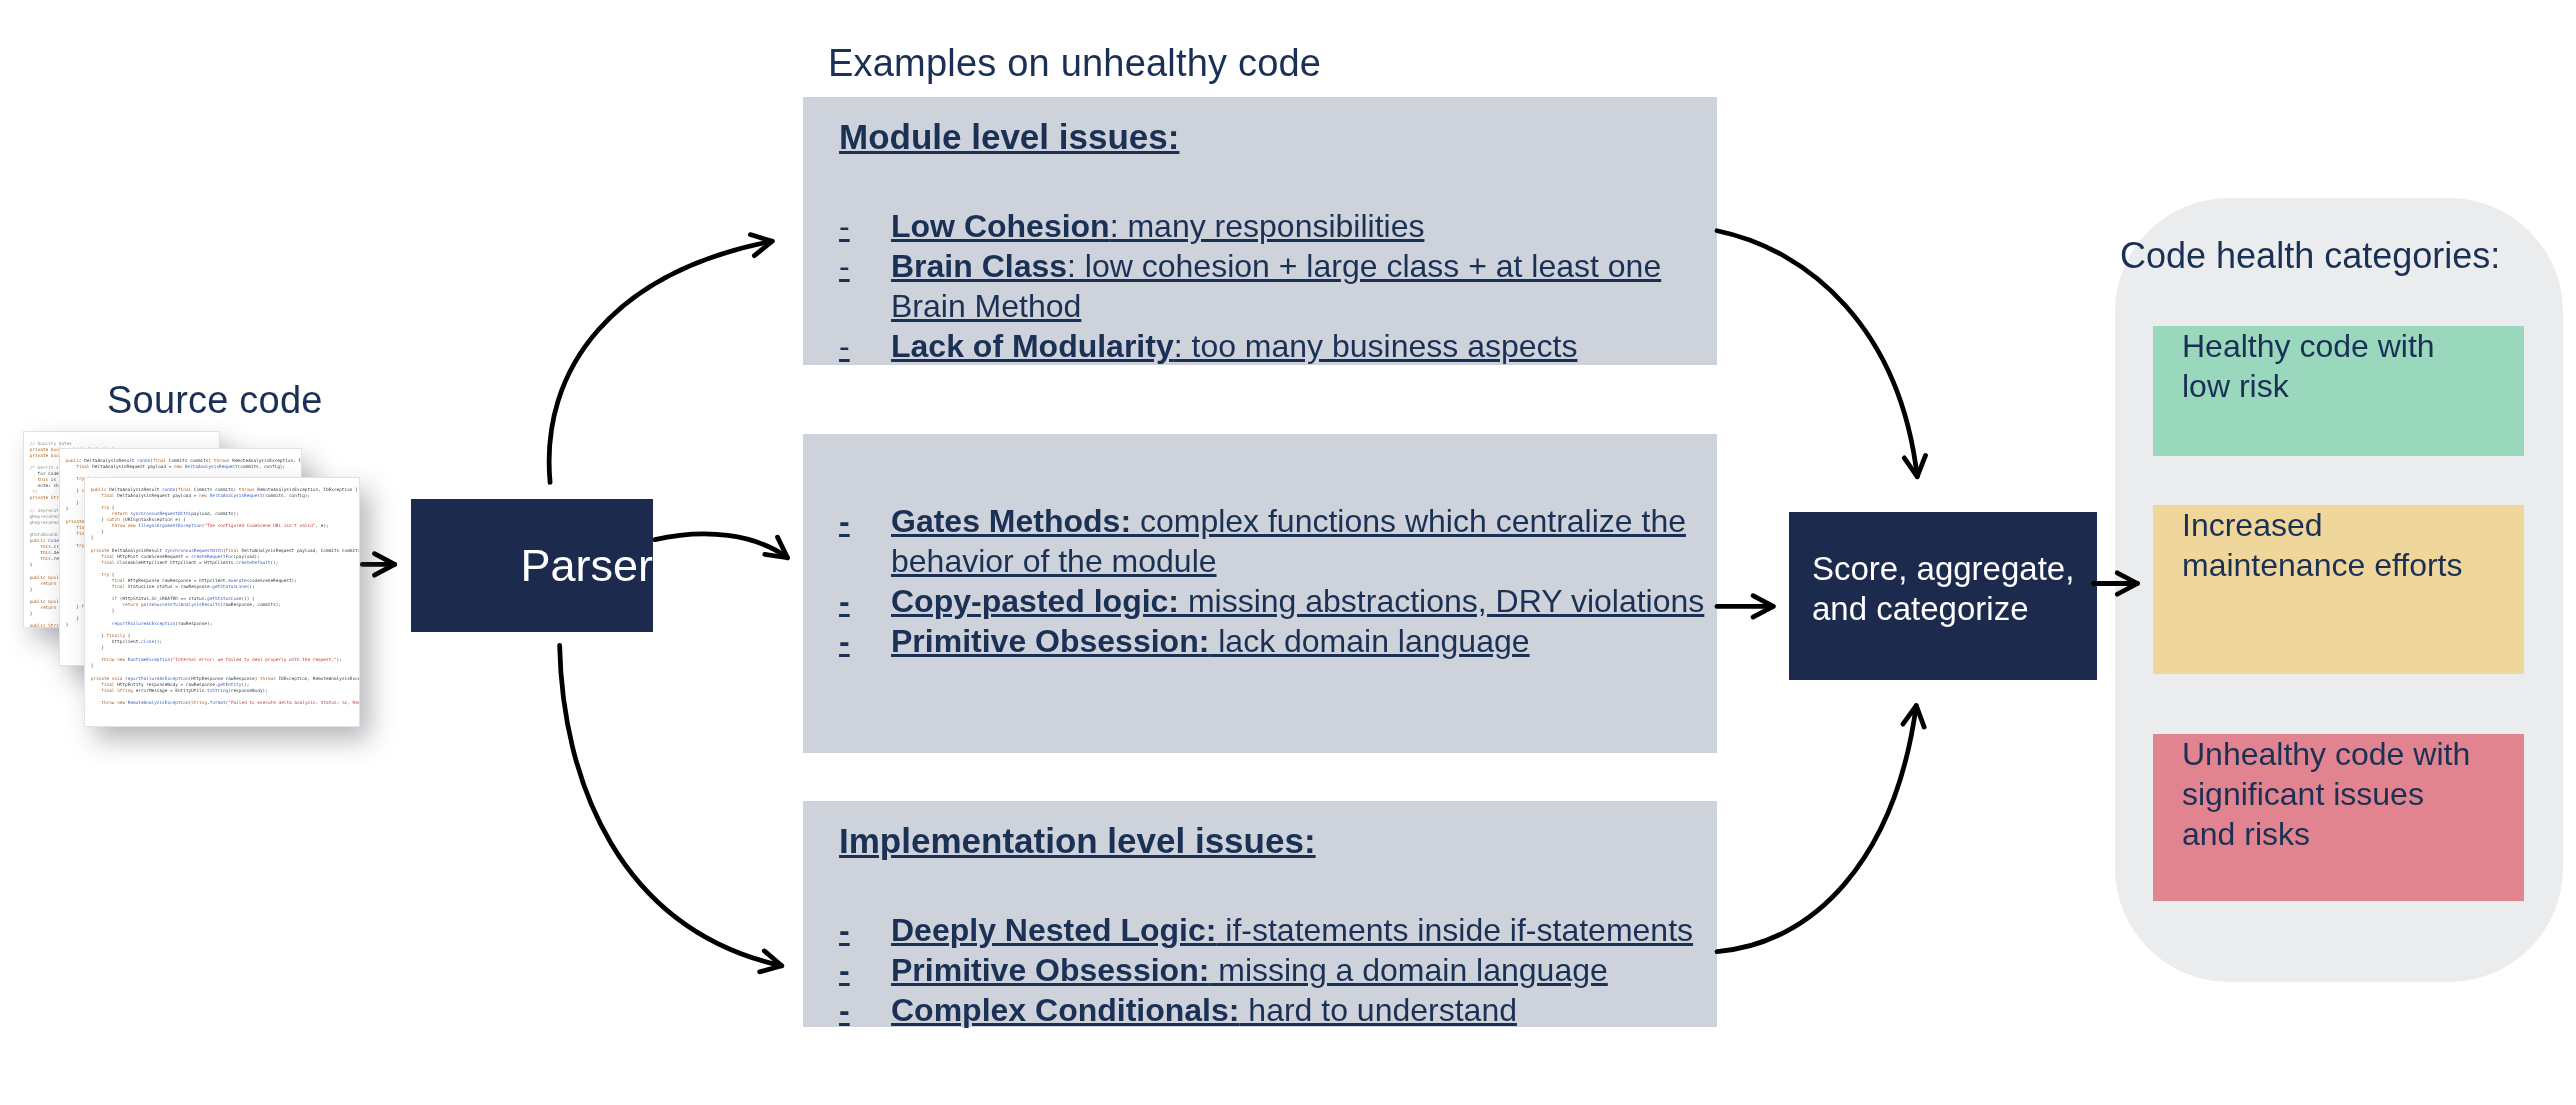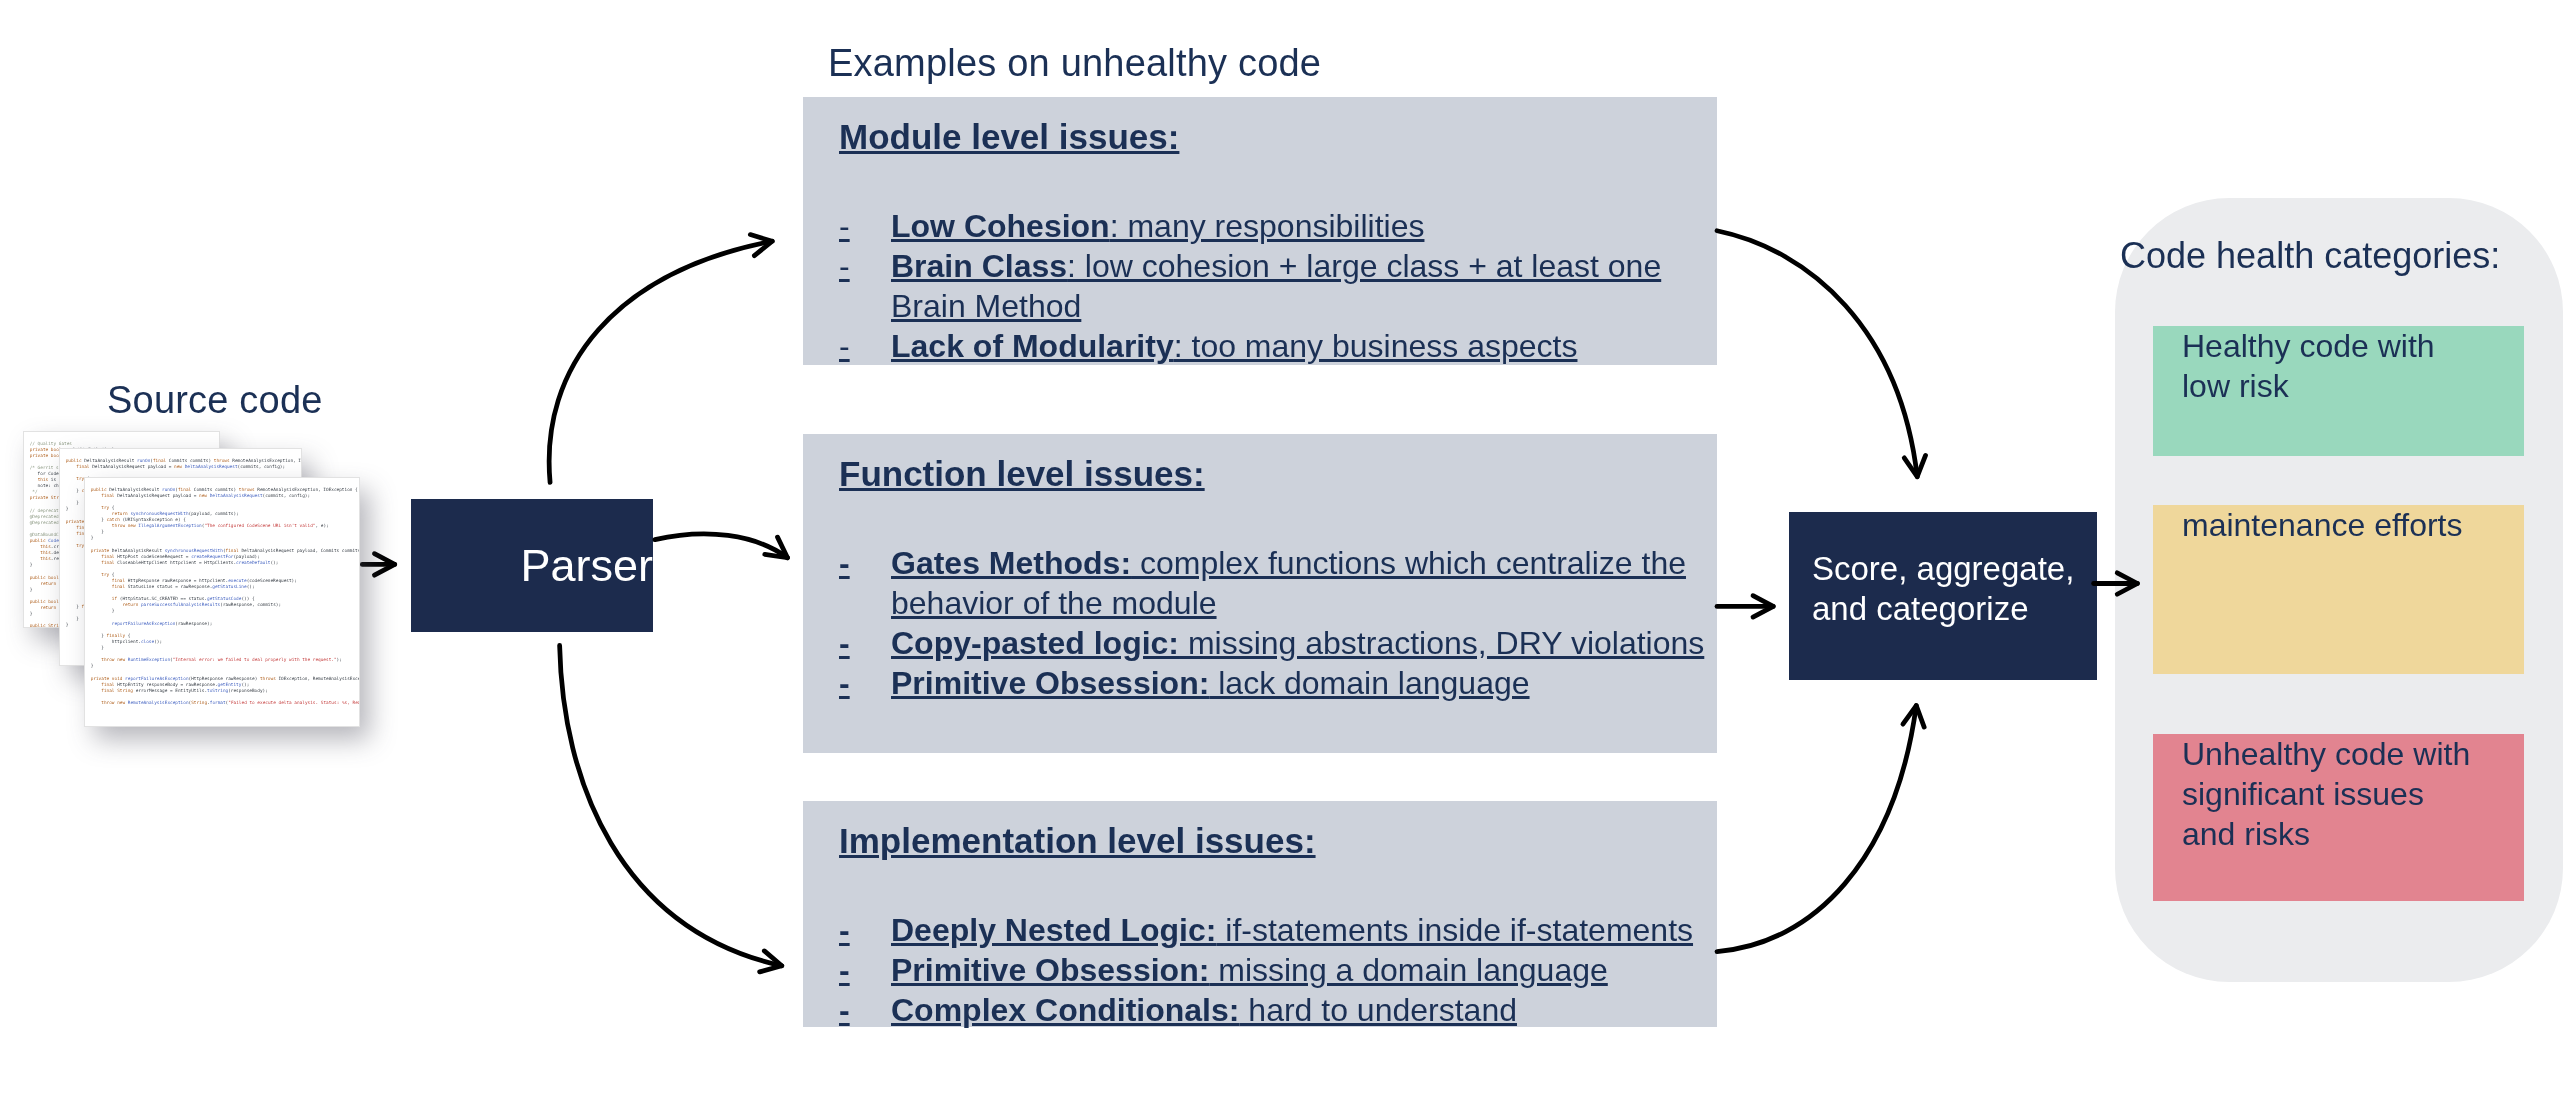--- a/index.html
+++ b/index.html
@@ -177,21 +177,20 @@
         <span class="btext"><b>Brain Class</b><span>: low cohesion + large class + at least one Brain Method</span></span>
       </div>
       <div class="bullet">
         <span class="dash">-</span>
         <span class="btext"><b>Lack of Modularity</b><span>: too many business aspects</span></span>
       </div>
     </div>
 </div>
 
 <div class="issue-box bold-dash" style="left: 803px; top: 434px; width: 914px; height: 319px; background: rgb(205, 210, 219);">
-  <div class="issue-heading">Function level issues:</div>
   <div class="bullets">
 
   <div class="bullet">
         <span class="dash">-</span>
         <span class="btext"><b>Gates Methods:</b><span> complex functions which centralize the behavior of the module</span></span>
       </div>
       <div class="bullet">
         <span class="dash">-</span>
         <span class="btext"><b>Copy-pasted logic:</b><span> missing abstractions, DRY violations</span></span>
       </div>
@@ -232,20 +231,21 @@
 <div class="abs cat-title" style="left:2120px;top:235px;">Code health categories:</div>
 
 <div class="cat-box" style="left: 2153px; top: 326px; width: 371px; height: 130px; background: rgb(153, 216, 189);">
 
 <div class="cat-line">Healthy code with</div>
     <div class="cat-line">low risk</div>
   </div>
 
 <div class="cat-box" style="left: 2153px; top: 505px; width: 371px; height: 169px; background: rgb(239, 215, 155);">
 
+<div class="cat-line">Increased</div>
     <div class="cat-line">maintenance efforts</div>
   </div>
 
 <div class="cat-box" style="left: 2153px; top: 734px; width: 371px; height: 167px; background: rgb(226, 132, 144);">
 
 <div class="cat-line">Unhealthy code with</div>
     <div class="cat-line">significant issues</div>
     <div class="cat-line">and risks</div>
   </div>
 

